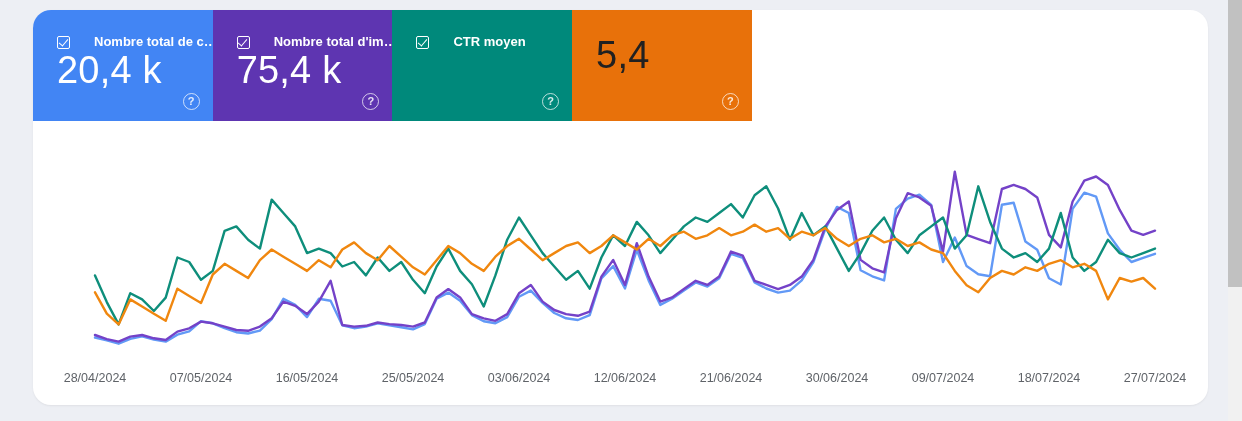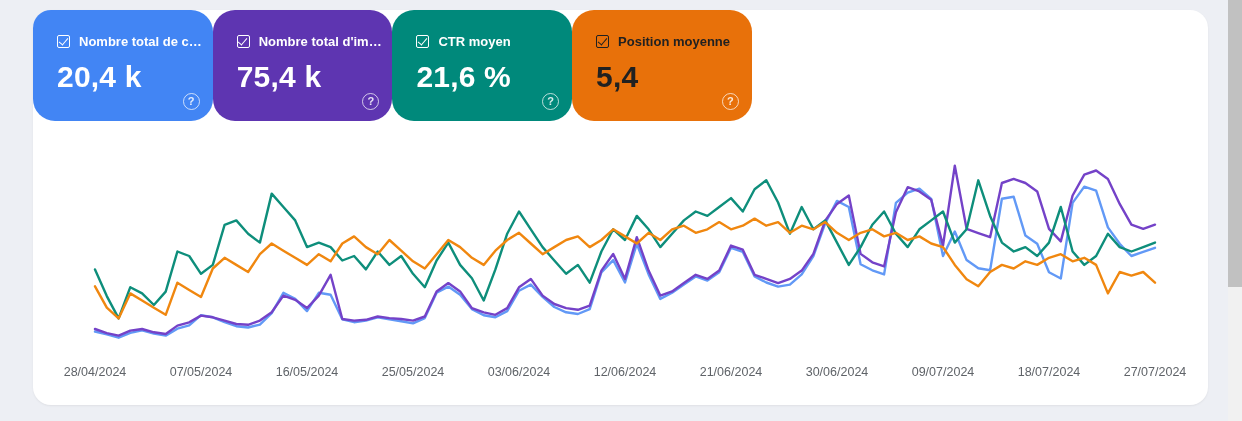--- a/index.html
+++ b/index.html
@@ -19,53 +19,51 @@
   .cards {
     position:absolute; left:0; top:0;
     display:flex; height:111px; width:719px;
   }
   .card {
     width:179.7px; height:111px;
     position:relative;
     padding:24px 0 0 24px;
     cursor:pointer;
     overflow:hidden;
-    border-radius:22px;
   }
   .card:first-child { border-top-left-radius:18px; }
   .card-label-row {
-    display:flex; align-items:center; gap:9px;
+    display:flex; align-items:flex-end; gap:24px;
     font-size:13px; font-weight:700;
     white-space:nowrap; overflow:hidden;
   }
   .cb {
     width:13px; height:13px; flex:0 0 13px;
     border:1.6px solid currentColor; border-radius:2px;
     position:relative;
   }
   .cb::after {
     content:""; position:absolute;
     left:2.6px; top:-0.5px; width:4px; height:8px;
     border-right:1.7px solid currentColor;
     border-bottom:1.7px solid currentColor;
     transform:rotate(40deg);
   }
   .card-value {
-    margin-top:11px;
-    font-size:30px; letter-spacing:.2px; font-weight:700;
+    font-size:38px; letter-spacing:.2px; font-weight:400;
   }
   .help {
     position:absolute; right:13px; bottom:11px;
     width:17px; height:17px; border-radius:50%;
     border:1.5px solid rgba(255,255,255,.72);
     color:rgba(255,255,255,.85);
     font-size:11px; line-height:14px; text-align:center;
     font-weight:700; cursor:pointer;
   }
-  .chart-wrap { position:absolute; left:0; top:126px; width:1175px; height:252px; }
+  .chart-wrap { position:absolute; left:0; top:132px; width:1175px; height:252px; }
   svg text { font-family:"Liberation Sans", sans-serif; }
   .scrollbar {
     position:absolute; right:0; top:0; width:14px; height:421px;
     background:#F1F1F1;
   }
   .scrollbar .thumb {
     position:absolute; left:0; top:0; width:14px; height:287px;
     background:#C1C1C1;
   }
 </style>
@@ -92,29 +90,24 @@
       </div>
       <div class="card-value">75,4 k</div>
       <span class="help">?</span>
     </div>
 
     <div class="card" style="background: rgb(0, 137, 123); color: rgb(255, 255, 255);">
       <div class="card-label-row">
         <span class="cb"></span>
         <span>CTR moyen</span>
       </div>
-      <div class="card-value">21,6 %</div>
       <span class="help">?</span>
     </div>
 
     <div class="card" style="background: rgb(232, 113, 10); color: rgb(33, 33, 33);">
-      <div class="card-label-row">
-        <span class="cb"></span>
-        <span>Position moyenne</span>
-      </div>
       <div class="card-value">5,4</div>
       <span class="help">?</span>
     </div>
 
   </div>
 
   <div class="chart-wrap">
     <svg id="chart-svg" width="1175" height="252" viewBox="0 0 1175 252">
         <polyline points="62.0,195.5 73.8,198.4 85.6,201.7 97.3,196.8 109.1,194.3 120.9,197.6 132.7,199.6 144.4,192.7 156.2,189.4 168.0,179.2 179.8,181.3 191.6,186.2 203.3,190.2 215.1,191.5 226.9,188.6 238.7,177.2 250.4,156.8 262.2,162.9 274.0,175.1 285.8,156.8 297.6,158.8 309.3,183.3 321.1,186.2 332.9,184.5 344.7,181.3 356.4,183.3 368.2,185.3 380.0,187.4 391.8,182.1 403.6,156.8 415.3,150.6 427.1,158.8 438.9,173.1 450.7,179.2 462.4,181.3 474.2,175.1 486.0,154.7 497.8,148.6 509.6,160.8 521.3,171.0 533.1,176.3 544.9,178.0 556.7,173.1 568.4,136.3 580.2,124.1 592.0,146.5 603.8,107.8 615.6,138.4 627.3,162.9 639.1,156.8 650.9,148.6 662.7,140.4 674.4,144.5 686.2,136.3 698.0,111.8 709.8,115.9 721.6,140.4 733.3,146.5 745.1,150.6 756.9,148.6 768.7,138.4 780.4,120.0 792.2,87.3 804.0,64.9 815.8,71.0 827.6,128.2 839.3,134.3 851.1,138.4 862.9,66.9 874.7,56.7 886.4,52.6 898.2,62.8 910.0,120.0 921.8,95.5 933.6,124.1 945.3,132.3 957.1,134.3 968.9,62.8 980.7,60.8 992.4,99.6 1004.2,107.8 1016.0,136.3 1027.8,142.5 1039.6,66.9 1051.3,50.6 1063.1,54.7 1074.9,91.4 1086.7,107.8 1098.4,120.0 1110.2,115.9 1122.0,111.8" fill="none" stroke="#6299F6" stroke-width="2.4" stroke-linejoin="round" stroke-linecap="round"></polyline>
         <polyline points="62.0,193.0 73.8,197.1 85.6,199.7 97.3,194.6 109.1,193.0 120.9,196.3 132.7,198.0 144.4,189.6 156.2,186.3 168.0,179.6 179.8,181.3 191.6,184.6 203.3,188.0 215.1,188.8 226.9,184.6 238.7,176.3 250.4,159.6 262.2,163.8 274.0,172.1 285.8,159.6 297.6,138.8 309.3,183.0 321.1,184.6 332.9,183.8 344.7,180.5 356.4,182.1 368.2,183.0 380.0,184.6 391.8,180.5 403.6,155.4 415.3,147.1 427.1,155.4 438.9,172.1 450.7,176.3 462.4,178.8 474.2,172.1 486.0,151.3 497.8,142.9 509.6,159.6 521.3,168.0 533.1,172.1 544.9,173.8 556.7,169.6 568.4,134.6 580.2,117.9 592.0,142.9 603.8,101.2 615.6,134.6 627.3,159.6 639.1,155.4 650.9,147.1 662.7,138.8 674.4,142.9 686.2,134.6 698.0,109.6 709.8,113.7 721.6,138.8 733.3,142.9 745.1,147.1 756.9,142.9 768.7,134.6 780.4,117.9 792.2,84.6 804.0,67.9 815.8,59.5 827.6,117.9 839.3,126.3 851.1,130.4 862.9,76.2 874.7,51.2 886.4,55.4 898.2,63.7 910.0,109.6 921.8,29.8 933.6,92.9 945.3,97.1 957.1,101.2 968.9,47.0 980.7,42.9 992.4,47.0 1004.2,55.4 1016.0,92.9 1027.8,105.4 1039.6,59.5 1051.3,38.7 1063.1,34.5 1074.9,42.9 1086.7,67.9 1098.4,88.7 1110.2,92.9 1122.0,88.7" fill="none" stroke="#7442C8" stroke-width="2.4" stroke-linejoin="round" stroke-linecap="round"></polyline>

